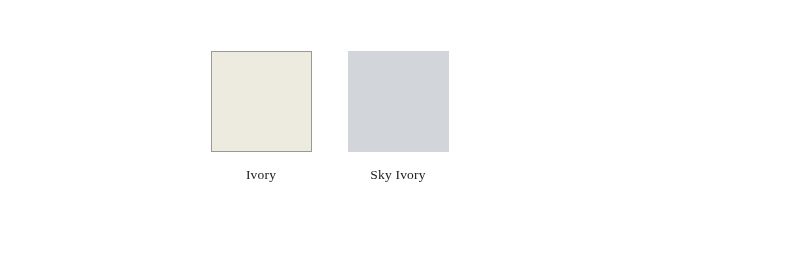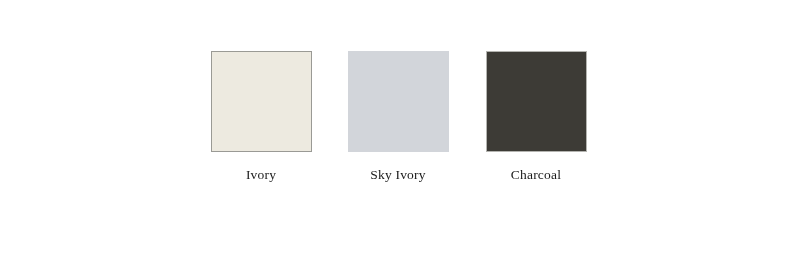--- a/index.html
+++ b/index.html
@@ -61,18 +61,14 @@
   <div class="swatch-group" id="swatch-group-0">
     <div class="swatch-chip" style="background-color: rgb(237, 234, 224); border-color: rgb(154, 154, 149);"></div>
     <div class="swatch-label">Ivory</div>
   </div>
 
   <div class="swatch-group" id="swatch-group-1">
     <div class="swatch-chip" style="background-color: rgb(210, 213, 218); border-color: rgb(210, 213, 218);"></div>
     <div class="swatch-label">Sky Ivory</div>
   </div>
 
-  <div class="swatch-group" id="swatch-group-2">
-    <div class="swatch-chip" style="background-color: rgb(61, 59, 54); border-color: rgb(180, 180, 176);"></div>
-    <div class="swatch-label">Charcoal</div>
-  </div>
 
 </div>
 
 </body></html>

